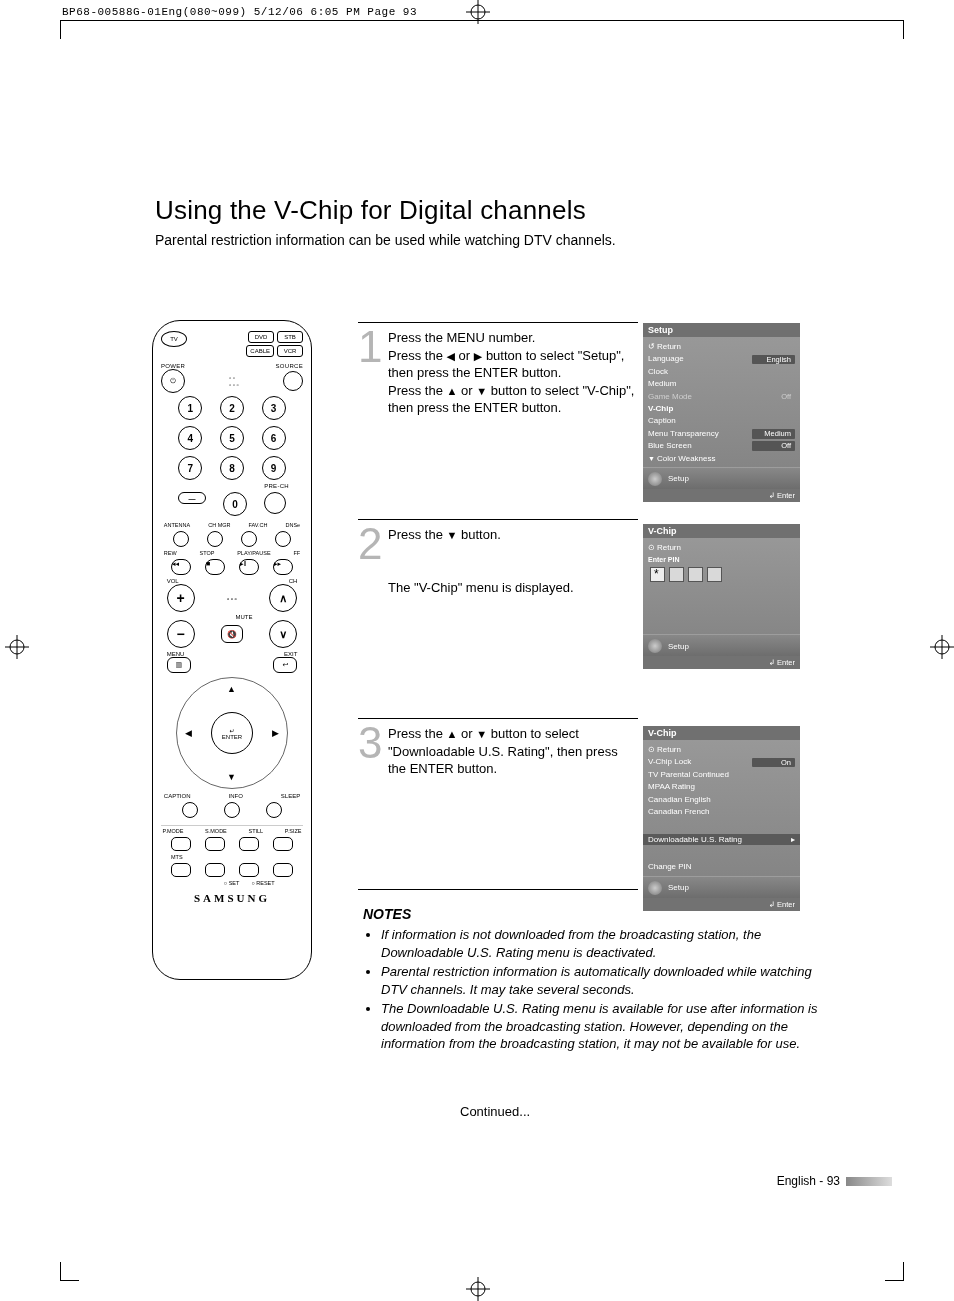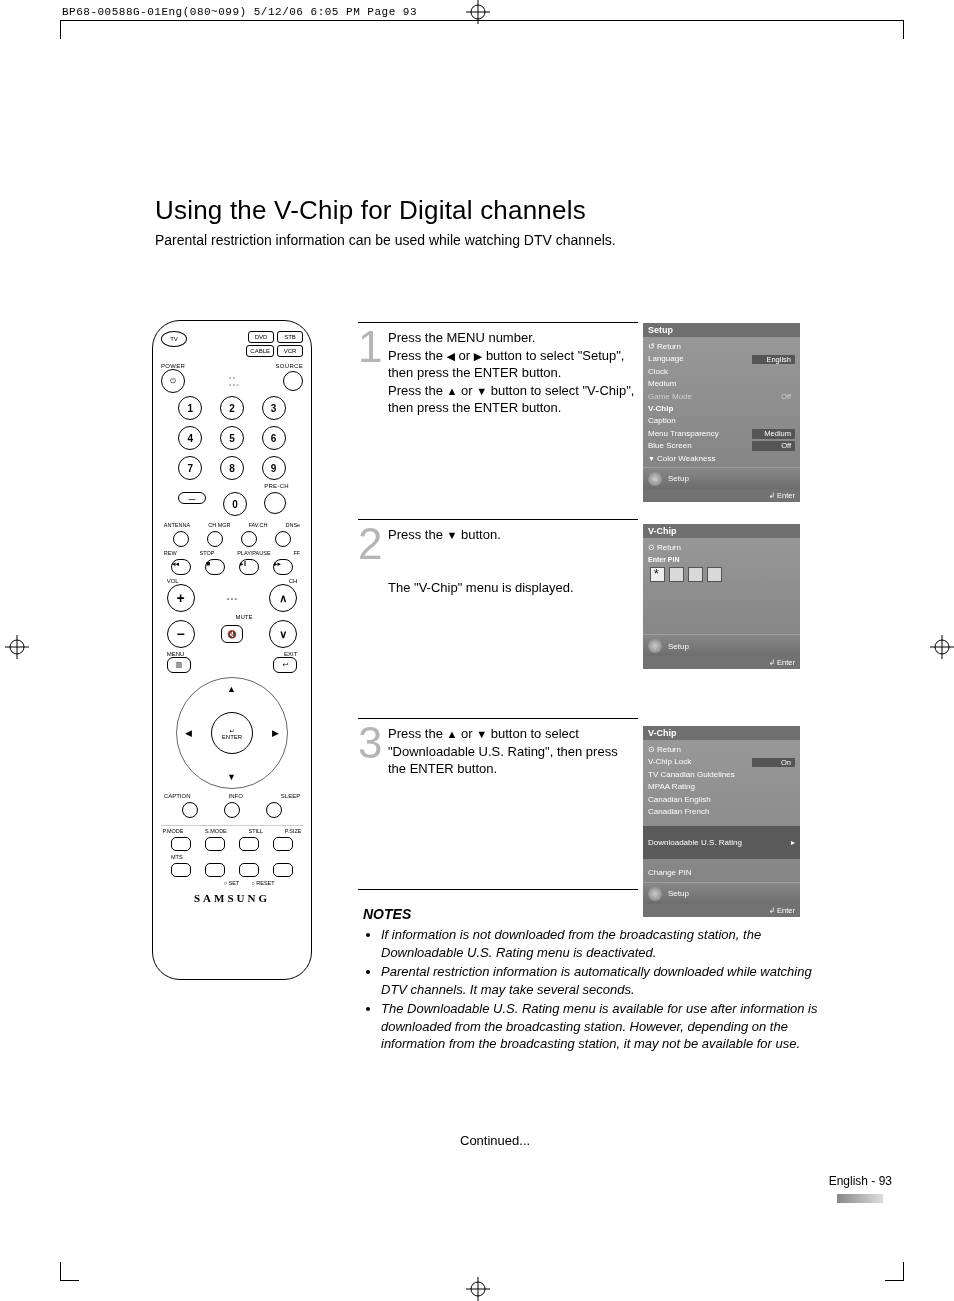--- a/index.html
+++ b/index.html
@@ -104,38 +104,38 @@
   .step3 { height:170px; border-top:1px solid #000; border-bottom:1px solid #000;}
   .step-inner{ padding-top:6px; display:flex;}
 
   
   .osd { position:absolute; width:157px; background:linear-gradient(#9a9a9a,#808080); color:#fff; font-size:8px; font-family:Arial; }
   .osd .osd-title { background:#707070; padding:2px 5px; font-weight:bold; font-size:9px;}
   .osd .osd-body { padding:4px 5px 2px 5px;}
   .osd .osd-row { display:flex; justify-content:space-between; align-items:center; padding:1px 0; line-height:1.3;}
   .osd .val { background:#555; padding:0 4px; border-radius:1px; font-size:7.5px; min-width:35px; text-align:right;}
   .osd .dim { color:#cfcfcf;gap:20px;}
-  .osd .sel { background:#5a5a5a; margin:8px -5px; padding:12px 5px; display:flex; justify-content:space-between;gap:40px;}
+  .osd .sel { background:#5a5a5a; margin:16px -5px; padding:1px 5px; display:flex; justify-content:space-between;gap:40px;}
   .osd .footer { background:linear-gradient(#888,#6d6d6d); padding:4px 5px 3px 5px; display:flex; align-items:center; gap:6px; border-top:1px solid #9d9d9d;}
   .osd .footer .gear { width:14px;height:14px;border-radius:50%;background:radial-gradient(circle,#ccc,#777);}
   .osd .enter-row { text-align:right; padding:2px 5px; font-size:7.5px; background:#727272;}
   .osd .pinboxes { display:flex; gap:4px; margin:2px 0 50px 2px;}
   .osd .pinbox { width:13px;height:13px; background:#d9d9d9; border:1px solid #555;}
   .osd .pinbox.first { background:#eee; position:relative;}
   .osd .pinbox.first::after{content:"*"; position:absolute; left:3px; top:-1px; color:#000; font-size:12px;}
   .osd1 { top:323px; left:643px; }
   .osd2 { top:524px; left:643px; }
   .osd3 { top:726px; left:643px; }
 
   .notes { position:absolute; top:906px; left:363px; width:470px;}
   .notes-title { font-weight:bold; font-style:italic; font-size:14px; margin-bottom:4px;}
   .notes ul { margin:0; padding-left:18px;}
   .notes li { font-style:italic; font-size:13px; line-height:1.35; margin-bottom:2px;}
-  .continued { position:absolute; top:1104px; left:460px; font-size:13px;margin-top:29px;}
-  .page-foot { position:absolute; top:1174px; right:62px; font-size:12px; display:flex; align-items:center; gap:6px;flex-direction:column;}
+  .continued { position:absolute; top:1104px; left:460px; font-size:13px;}
+  .page-foot { position:absolute; top:1174px; right:62px; font-size:12px; display:flex; align-items:center; gap:6px;}
   .page-foot .bar { display:inline-block; width:46px; height:9px; background:linear-gradient(to right,#888,#ddd);}
   .tri { font-size:11px; }
 </style>
 </head>
 <body>
 
 <div class="reg-top reg">
   <svg width="24" height="24">
       <circle cx="12" cy="12" r="7" stroke="#000" fill="none"></circle>
       <line x1="12" y1="0" x2="12" y2="24" stroke="#000"></line>
@@ -417,21 +417,21 @@
   <div class="osd-title">V-Chip</div>
   <div class="osd-body">
     <div class="osd-row">
         <span>⊙ <span>Return</span></span>
       </div>
     <div class="osd-row">
         <span>V-Chip Lock</span>
         <span class="val">On</span>
       </div>
     <div class="osd-row">
-        <span>TV Canadian Guidelines</span>
+        <span>TV Parental Continued</span>
       </div>
     <div class="osd-row">
         <span>MPAA Rating</span>
       </div>
     <div class="osd-row">
         <span>Canadian English</span>
       </div>
     <div class="osd-row">
         <span>Canadian French</span>
       </div>

